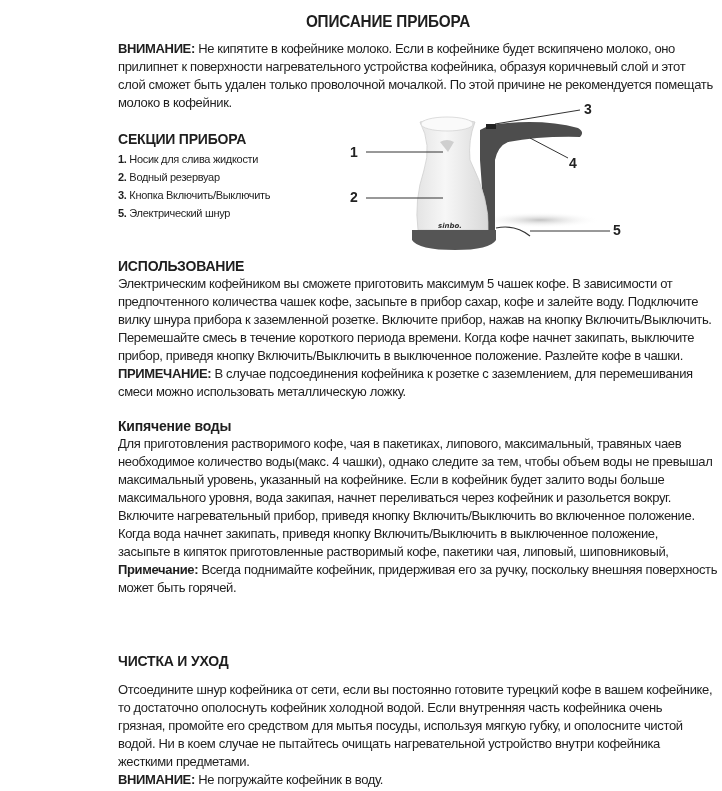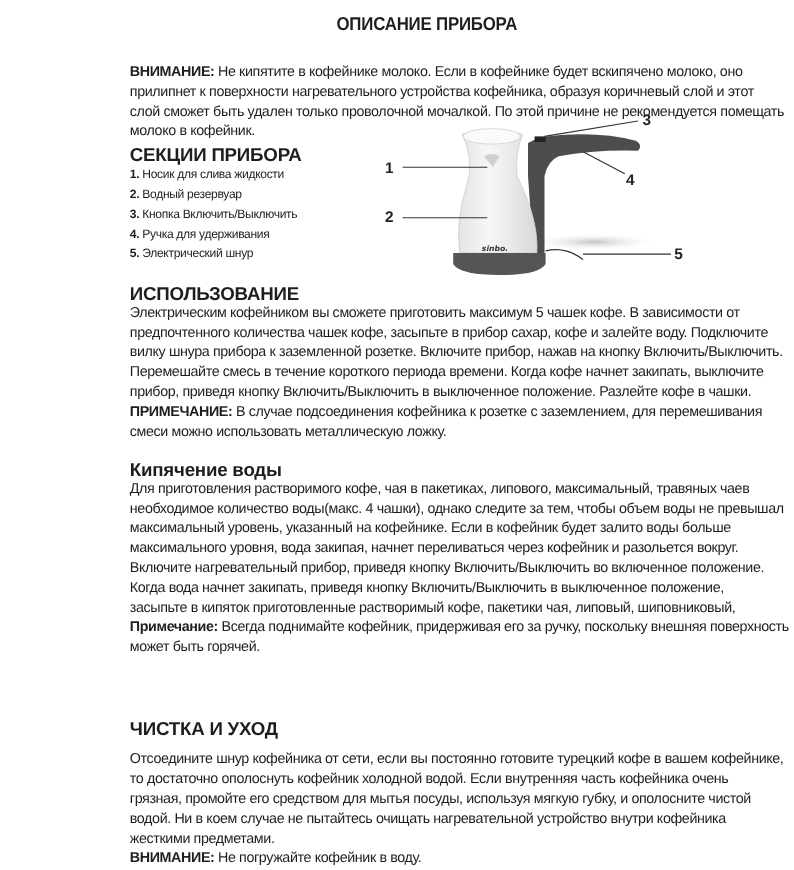--- a/index.html
+++ b/index.html
@@ -6,46 +6,45 @@
   body { width: 722px; height: 791px; position: relative; overflow: hidden;
          font-family: "Liberation Sans", "DejaVu Sans", sans-serif; color: #1e1e1e; }
   .page { position: absolute; left: 118px; top: 0; width: 540px; }
   .title { position: absolute; left: 0; top: 12px; width: 540px; text-align: center;
            font-weight: bold; font-size: 17px; letter-spacing: -0.2px; transform: scaleX(0.9); }
   .para { position: absolute; left: 0; width: 540px; font-size: 13px; line-height: 18px;
           text-align: justify; letter-spacing: -0.35px; }
   .para b { font-weight: bold; }
   .line { display: block; white-space: nowrap; text-align-last: justify; }
   .line.last { text-align-last: left; }
-  .h { position: absolute; left: 0; font-weight: bold; font-size: 17px; letter-spacing: -0.2px; }
+  .h { position: absolute; left: 0; font-weight: bold; font-size: 14px; letter-spacing: -0.2px; }
   .list { position: absolute; left: 0; top: 150px; font-size: 11px; line-height: 18px; letter-spacing: -0.3px; }
   .list b { font-weight: bold; }
   .illus { position: absolute; left: 340px; top: 100px; width: 300px; height: 160px; }
   .num { position: absolute; font-weight: bold; font-size: 14px; color: #222; }
 </style>
 </head>
 <body>
 
 <div class="page">
 
   <div class="title">ОПИСАНИЕ ПРИБОРА</div>
 
-  <div class="para" style="top:40px;margin-top:16px;">
+  <div class="para" style="top:40px;">
     <span class="line"><b>ВНИМАНИЕ:</b><span> Не кипятите в кофейнике молоко. Если в кофейнике будет вскипячено молоко, оно</span></span>
     <span class="line">прилипнет к поверхности нагревательного устройства кофейника, образуя коричневый слой и этот</span>
     <span class="line">слой сможет быть удален только проволочной мочалкой. По этой причине не рекомендуется помещать</span>
     <span class="line last">молоко в кофейник.</span>
   </div>
 
   <div class="h" style="top:131px;">СЕКЦИИ ПРИБОРА</div>
   <div class="list">
     <div><b>1.</b> <span>Носик для слива жидкости</span></div>
     <div><b>2.</b> <span>Водный резервуар</span></div>
     <div><b>3.</b> <span>Кнопка Включить/Выключить</span></div>
-    <div><b>4.</b> <span>Ручка для удерживания</span></div>
     <div><b>5.</b> <span>Электрический шнур</span></div>
   </div>
 
   <div class="h" style="top:258px;">ИСПОЛЬЗОВАНИЕ</div>
   <div class="para" style="top:275px;">
     <span class="line">Электрическим кофейником вы сможете приготовить максимум 5 чашек кофе. В зависимости от</span>
     <span class="line">предпочтенного количества чашек кофе, засыпьте в прибор сахар, кофе и залейте воду. Подключите</span>
     <span class="line">вилку шнура прибора к заземленной розетке. Включите прибор, нажав на кнопку Включить/Выключить.</span>
     <span class="line">Перемешайте смесь в течение короткого периода времени. Когда кофе начнет закипать, выключите</span>
     <span class="line">прибор, приведя кнопку  Включить/Выключить в выключенное положение. Разлейте кофе в чашки.</span>

